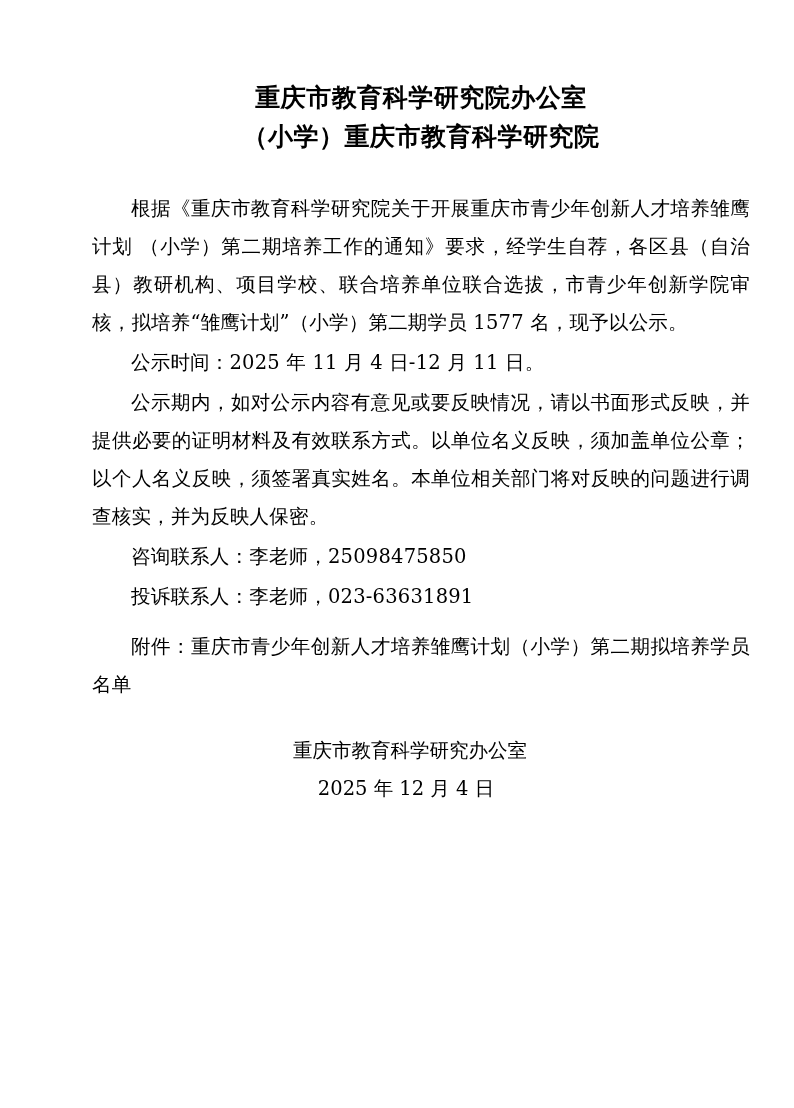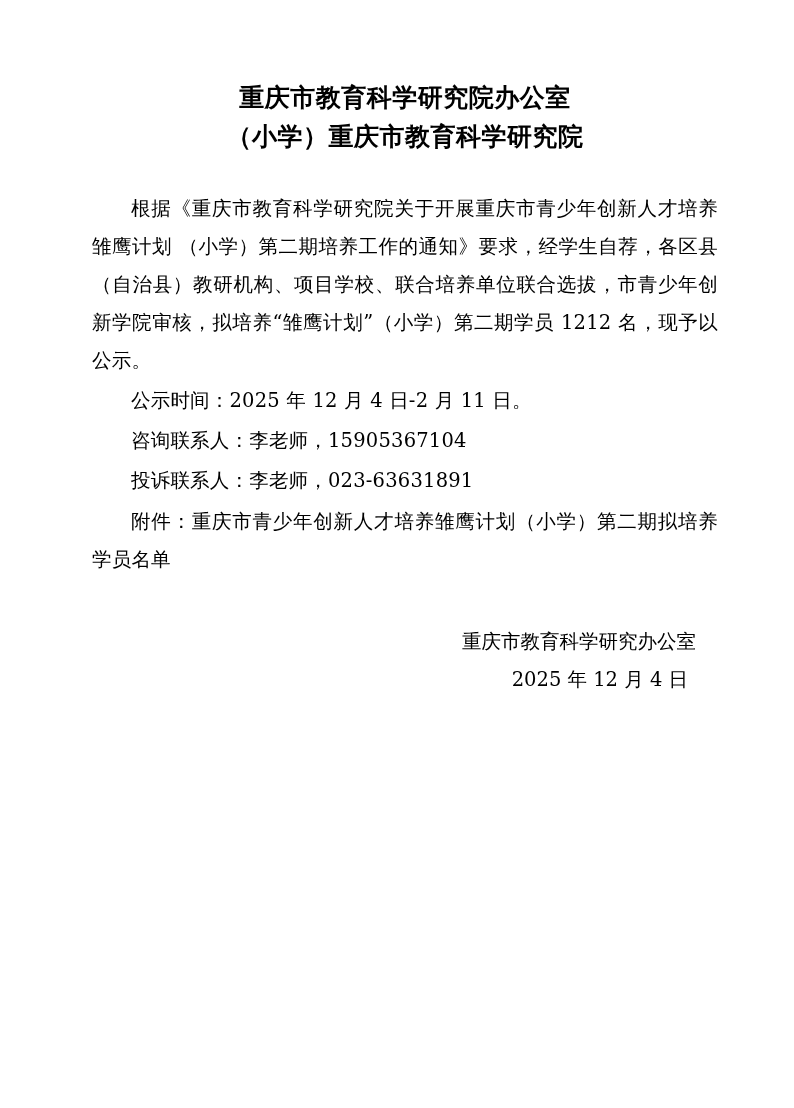--- a/index.html
+++ b/index.html
@@ -12,21 +12,21 @@
     height: 1108px;
     font-family: "DejaVu Serif", "Liberation Serif", serif;
     color: #000000;
     overflow: hidden;
   }
   .page {
     position: relative;
     width: 794px;
     height: 788px;
     box-sizing: border-box;
-    padding: 78px 76px 40px 92px;
+    padding: 78px 44px 40px 92px;
   }
   .doc-title {
     text-align: center;
     font-weight: bold;
     font-size: 25px;
     line-height: 39px;
     letter-spacing: 0.5px;
     margin: 0 0 34px 0;
   }
   .doc-title .title-line {
@@ -36,27 +36,27 @@
   .body-text p {
     margin: 0 0 2px 0;
     font-size: 19.5px;
     line-height: 38px;
     text-align: justify;
     text-justify: inter-ideograph;
     text-indent: 2em;
     letter-spacing: 0.2px;
   }
   .body-text p.tight {
-    margin-bottom: 3px;
+    margin-bottom: 12px;
   }
   .attachment-block {
   }
   .signature {
-    margin-top: 44px;
-    text-align: right;
+    margin-top: 28px;
+    text-align: center;
     font-size: 19.5px;
     line-height: 38px;
     padding-right: 22px;
   }
   .signature div {
     white-space: nowrap;
   }
   .sig-date {
     padding-right: 8px;
   }
@@ -65,23 +65,24 @@
 <body>
 
 <div class="page">
 
   <h1 class="doc-title">
     <span class="title-line">重庆市教育科学研究院办公室</span>
     <span class="title-line">（小学）重庆市教育科学研究院</span>
   </h1>
 
   <div class="body-text">
-    <p>根据《重庆市教育科学研究院关于开展重庆市青少年创新人才培养雏鹰计划 （小学）第二期培养工作的通知》要求，经学生自荐，各区县（自治县）教研机构、项目学校、联合培养单位联合选拔，市青少年创新学院审核，拟培养“雏鹰计划”（小学）第二期学员 1212 名，现予以公示。</p>
-    <p>公示时间：2025 年 12 月 4 日-2 月 11 日。</p>
-    <p>咨询联系人：李老师，15905367104</p>
+    <p>根据《重庆市教育科学研究院关于开展重庆市青少年创新人才培养雏鹰计划 （小学）第二期培养工作的通知》要求，经学生自荐，各区县（自治县）教研机构、项目学校、联合培养单位联合选拔，市青少年创新学院审核，拟培养“雏鹰计划”（小学）第二期学员 1577 名，现予以公示。</p>
+    <p>公示时间：2025 年 11 月 4 日-12 月 11 日。</p>
+    <p>公示期内，如对公示内容有意见或要反映情况，请以书面形式反映，并提供必要的证明材料及有效联系方式。以单位名义反映，须加盖单位公章；以个人名义反映，须签署真实姓名。本单位相关部门将对反映的问题进行调查核实，并为反映人保密。</p>
+    <p>咨询联系人：李老师，25098475850</p>
     <p class="tight">投诉联系人：李老师，023-63631891</p>
   </div>
 
   <div class="body-text attachment-block">
     <p>附件：重庆市青少年创新人才培养雏鹰计划（小学）第二期拟培养学员名单</p>
   </div>
 
   <div class="signature">
     <div>重庆市教育科学研究办公室</div>
     <div class="sig-date">2025 年 12 月 4 日</div>

